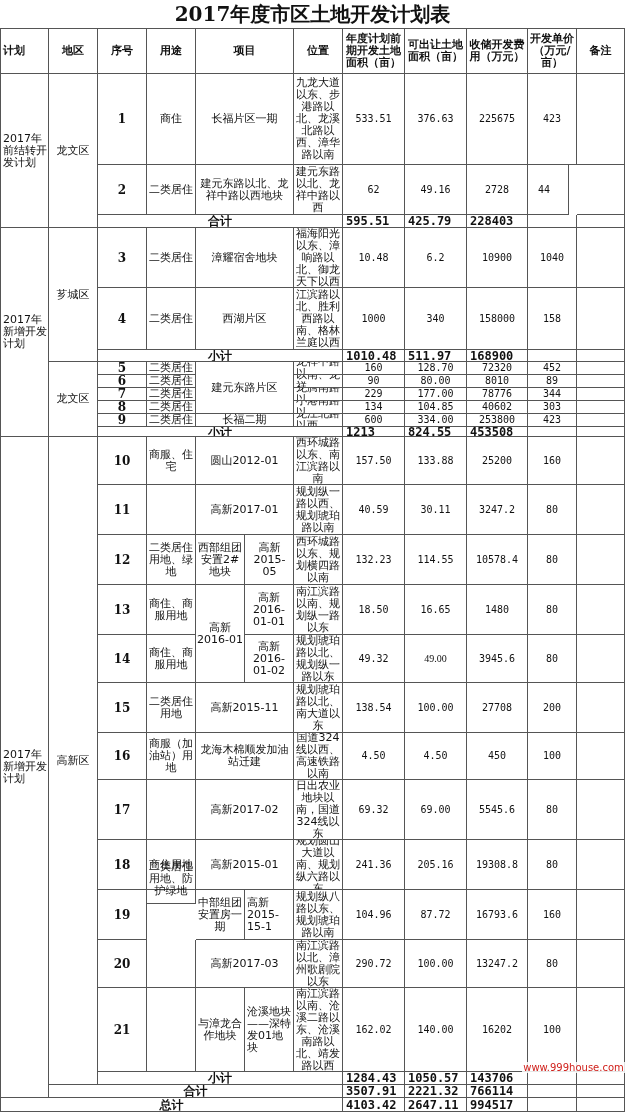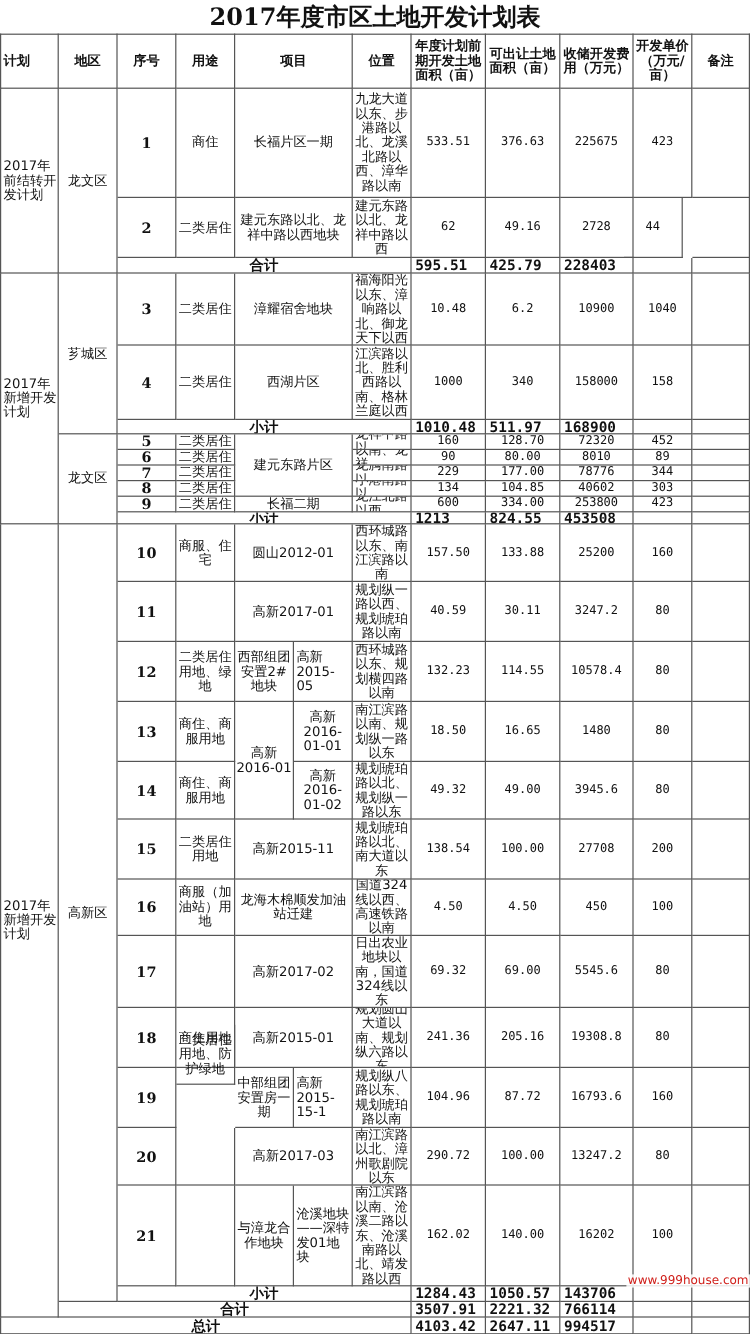--- a/index.html
+++ b/index.html
@@ -139,21 +139,21 @@
     <div class="c " style="left: 196px; width: 98px; top: 485px; height: 50px;">高新2017-01</div>
     <div class="c " style="left: 294px; width: 49px; top: 485px; height: 50px;">规划纵一路以西、规划琥珀路以南</div>
     <div class="c num" style="left: 343px; width: 62px; top: 485px; height: 50px;">40.59</div>
     <div class="c num" style="left: 405px; width: 62px; top: 485px; height: 50px;">30.11</div>
     <div class="c num" style="left: 467px; width: 61px; top: 485px; height: 50px;">3247.2</div>
     <div class="c num" style="left: 528px; width: 49px; top: 485px; height: 50px;">80</div>
     <div class="c " style="left: 577px; width: 48px; top: 485px; height: 50px;"></div>
     <div class="c seq" style="left: 98px; width: 49px; top: 535px; height: 50px;">12</div>
     <div class="c " style="left: 147px; width: 49px; top: 535px; height: 50px;">二类居住用地、绿地</div>
     <div class="c" style="left: 196px; width: 49px; top: 535px; height: 50px;">西部组团安置2#地块</div>
-    <div class="c left" style="left: 245px; width: 49px; top: 535px; height: 50px;">高新2015-05</div>
+    <div class="c left" style="left: 245px; width: 49px; top: 535px; height: 50px; text-align: center;">高新2015-05</div>
     <div class="c " style="left: 294px; width: 49px; top: 535px; height: 50px;">西环城路以东、规划横四路以南</div>
     <div class="c num" style="left: 343px; width: 62px; top: 535px; height: 50px;">132.23</div>
     <div class="c num" style="left: 405px; width: 62px; top: 535px; height: 50px;">114.55</div>
     <div class="c num" style="left: 467px; width: 61px; top: 535px; height: 50px;">10578.4</div>
     <div class="c num" style="left: 528px; width: 49px; top: 535px; height: 50px;">80</div>
     <div class="c " style="left: 577px; width: 48px; top: 535px; height: 50px;"></div>
     <div class="c seq" style="left: 98px; width: 49px; top: 585px; height: 50px;">13</div>
     <div class="c " style="left: 147px; width: 49px; top: 585px; height: 50px;">商住、商服用地</div>
     <div class="c" style="left: 196px; width: 49px; top: 585px; height: 98px;">高新2016-01</div>
     <div class="c" style="left: 245px; width: 49px; top: 585px; height: 50px;">高新2016-01-01</div>
@@ -161,21 +161,21 @@
     <div class="c num" style="left: 343px; width: 62px; top: 585px; height: 50px;">18.50</div>
     <div class="c num" style="left: 405px; width: 62px; top: 585px; height: 50px;">16.65</div>
     <div class="c num" style="left: 467px; width: 61px; top: 585px; height: 50px;">1480</div>
     <div class="c num" style="left: 528px; width: 49px; top: 585px; height: 50px;">80</div>
     <div class="c " style="left: 577px; width: 48px; top: 585px; height: 50px;"></div>
     <div class="c seq" style="left: 98px; width: 49px; top: 635px; height: 48px;">14</div>
     <div class="c " style="left: 147px; width: 49px; top: 635px; height: 48px;">商住、商服用地</div>
     <div class="c" style="left: 245px; width: 49px; top: 635px; height: 48px;">高新2016-01-02</div>
     <div class="c " style="left: 294px; width: 49px; top: 635px; height: 48px;">规划琥珀路以北、规划纵一路以东</div>
     <div class="c num" style="left: 343px; width: 62px; top: 635px; height: 48px;">49.32</div>
-    <div class="c num" style="left: 405px; width: 62px; top: 635px; height: 48px;">49.00</div>
+    <div class="c num" style="left: 405px; width: 62px; top: 635px; height: 48px; font-family: Liberation Serif, serif;">49.00</div>
     <div class="c num" style="left: 467px; width: 61px; top: 635px; height: 48px;">3945.6</div>
     <div class="c num" style="left: 528px; width: 49px; top: 635px; height: 48px;">80</div>
     <div class="c " style="left: 577px; width: 48px; top: 635px; height: 48px;"></div>
     <div class="c seq" style="left: 98px; width: 49px; top: 683px; height: 50px;">15</div>
     <div class="c " style="left: 147px; width: 49px; top: 683px; height: 50px;">二类居住用地</div>
     <div class="c " style="left: 196px; width: 98px; top: 683px; height: 50px;">高新2015-11</div>
     <div class="c " style="left: 294px; width: 49px; top: 683px; height: 50px;">规划琥珀路以北、南大道以东</div>
     <div class="c num" style="left: 343px; width: 62px; top: 683px; height: 50px;">138.54</div>
     <div class="c num" style="left: 405px; width: 62px; top: 683px; height: 50px;">100.00</div>
     <div class="c num" style="left: 467px; width: 61px; top: 683px; height: 50px;">27708</div>

